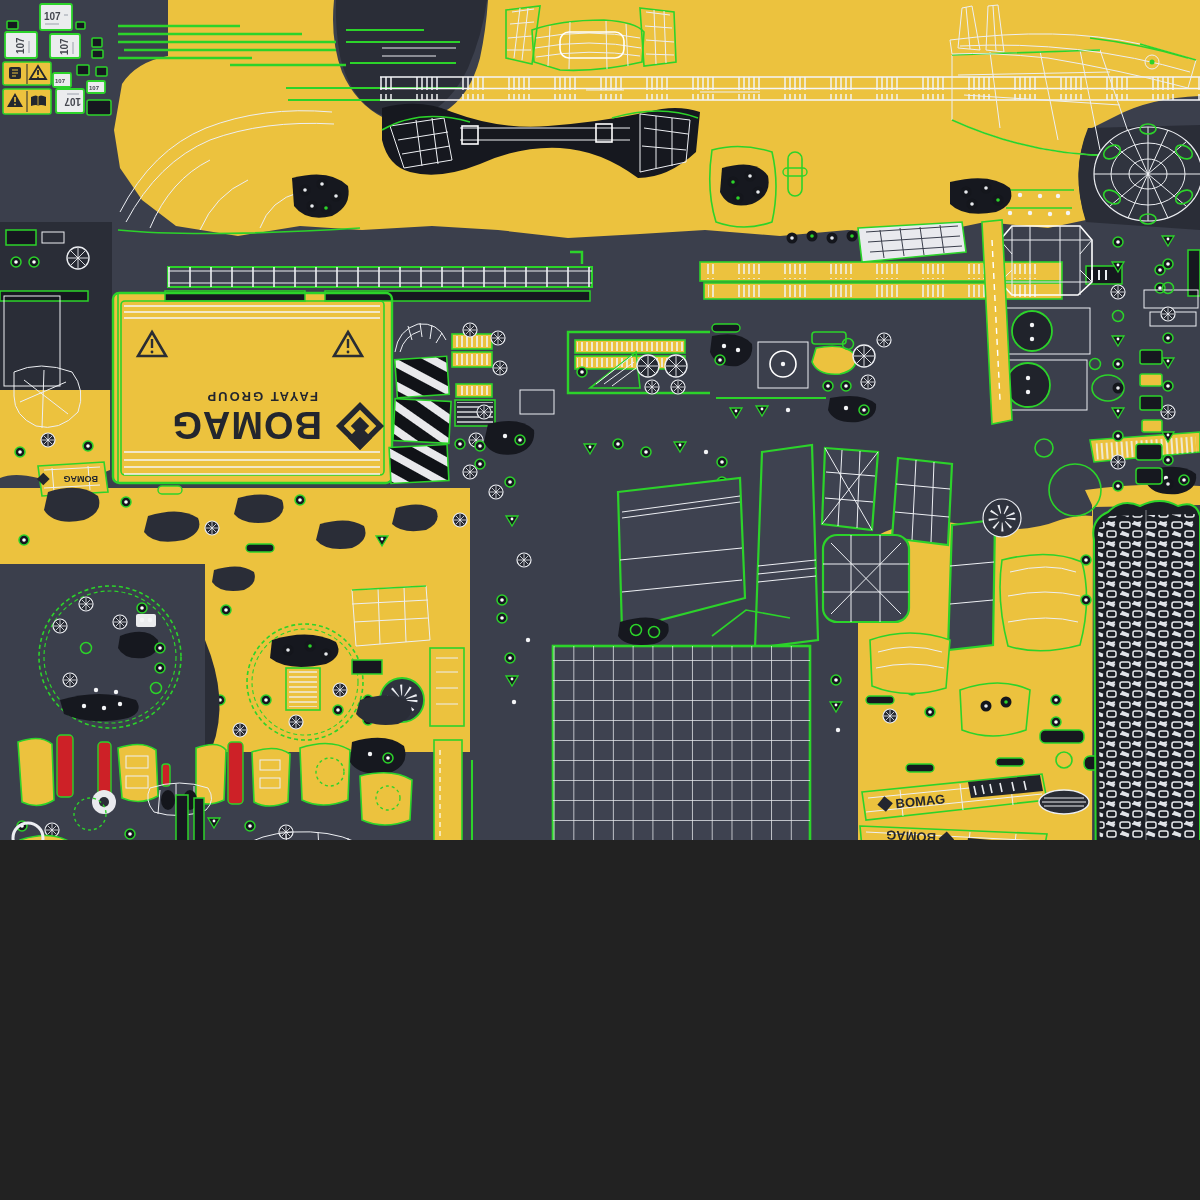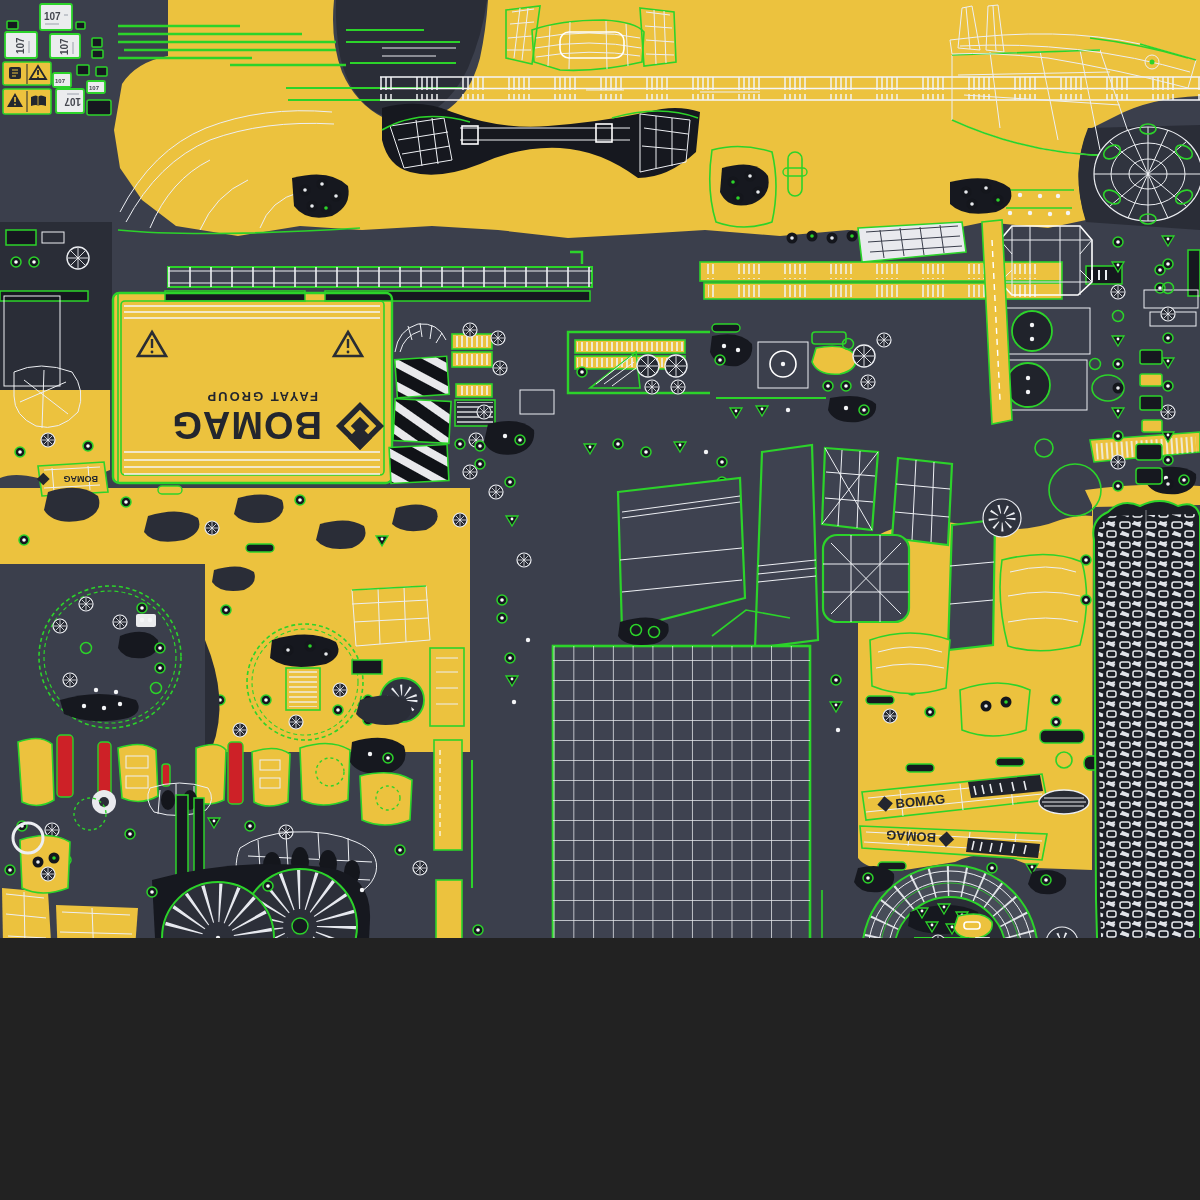--- a/index.html
+++ b/index.html
@@ -1,21 +1,21 @@
 <!DOCTYPE html>
 <html style="--background: #3b3f4c; --background_deep: #16181f; --panel_dark: #2a2d37; --panel_grid: #3e4250; --yellow: #ecc23e; --green: #2cd32a; --white_line: #edeff3; --red: #cd2127; --ring_gray: #4b505c; --sticker: #ebecee; --ink: #23262e;"><head>
 <meta charset="utf-8">
 <style>
   :root{
     --background:#3b3f4c; --background_deep:#16181f; --panel_dark:#2a2d37;
     --panel_grid:#3e4250; --yellow:#ecc23e; --green:#2cd32a; --white_line:#edeff3;
     --red:#cd2127; --ring_gray:#4b505c; --sticker:#ebecee; --ink:#23262e;
   }
   html,body{margin:0;padding:0;background:#222;}
-  .stage{width:1200px;height:938px;position:relative;background:var(--background);overflow:hidden;}
+  .stage{width:1200px;height:840px;position:relative;background:var(--background);overflow:hidden;}
   svg{display:block}
   
   .g{stroke:var(--green);fill:none;stroke-width:1.6}
   .g2{stroke:var(--green);fill:none;stroke-width:2.4}
   .w{stroke:var(--white_line);fill:none;stroke-width:1}
   .w2{stroke:#ffffff;fill:none;stroke-width:1.6}
   .fy{fill:var(--yellow)}
   .fyg{fill:var(--yellow);stroke:var(--green);stroke-width:1.6}
   .fd{fill:var(--panel_dark)}
   .fdg{fill:var(--panel_dark);stroke:var(--green);stroke-width:1.6}

